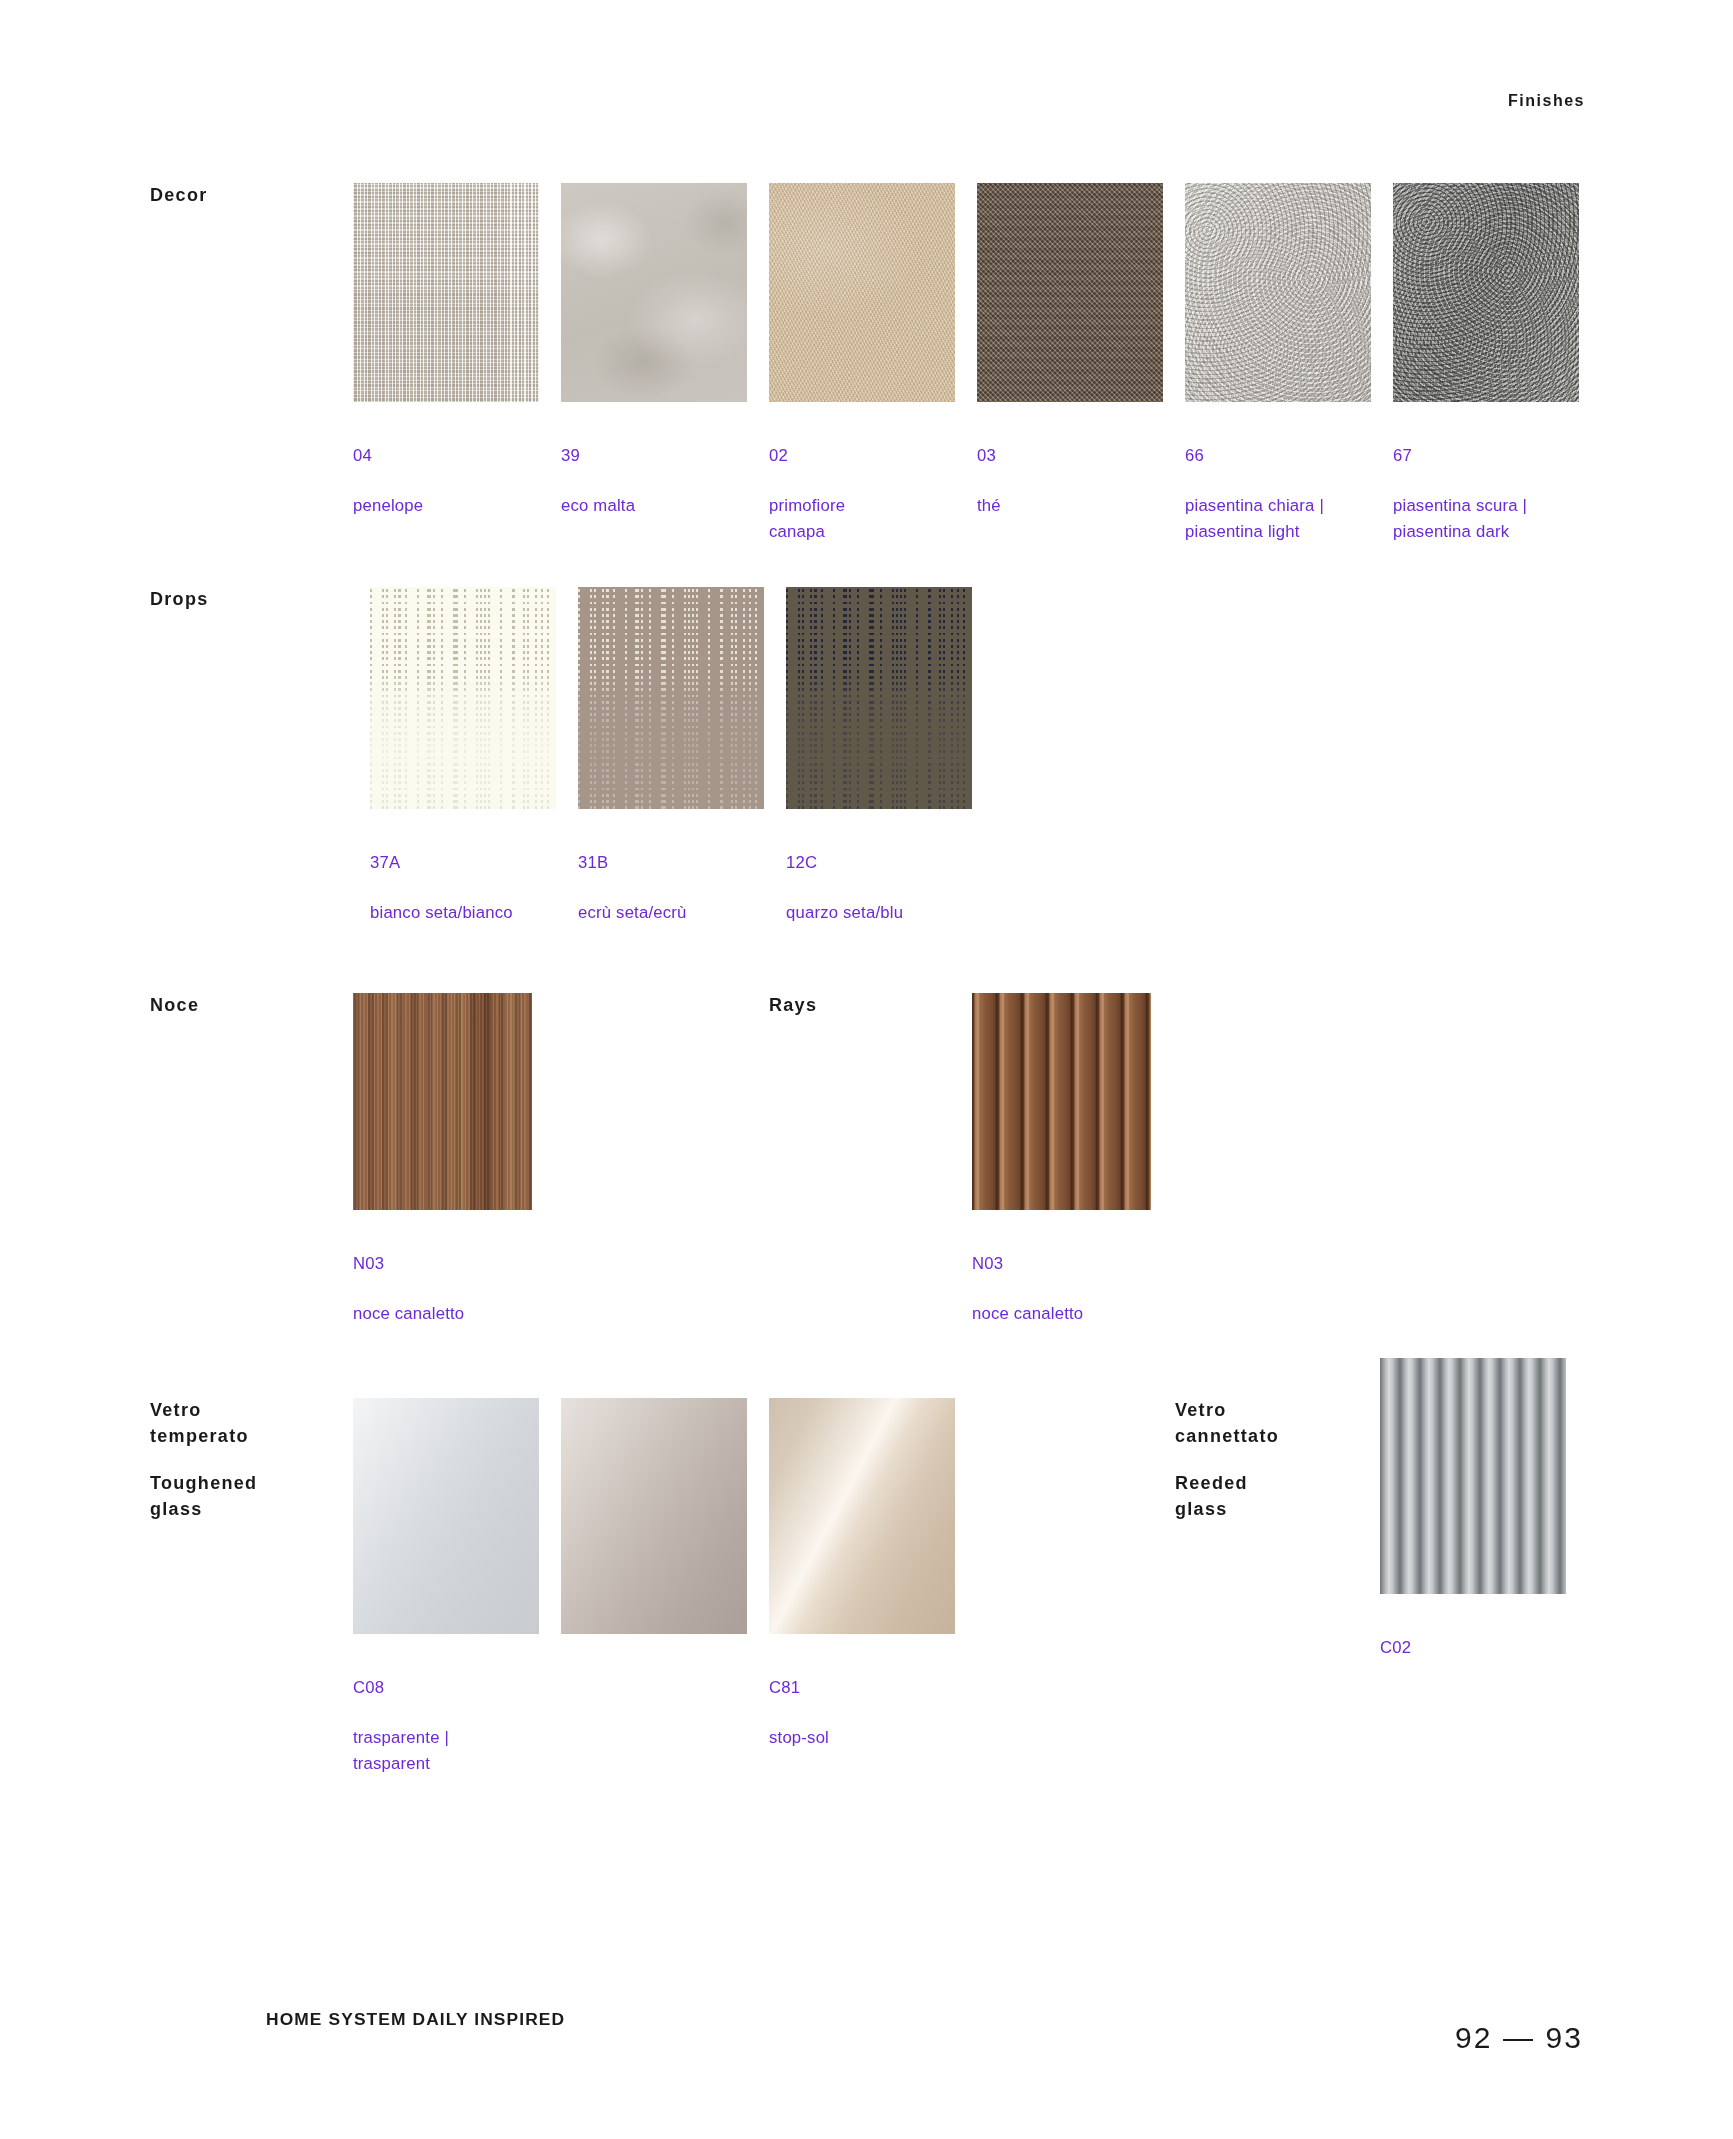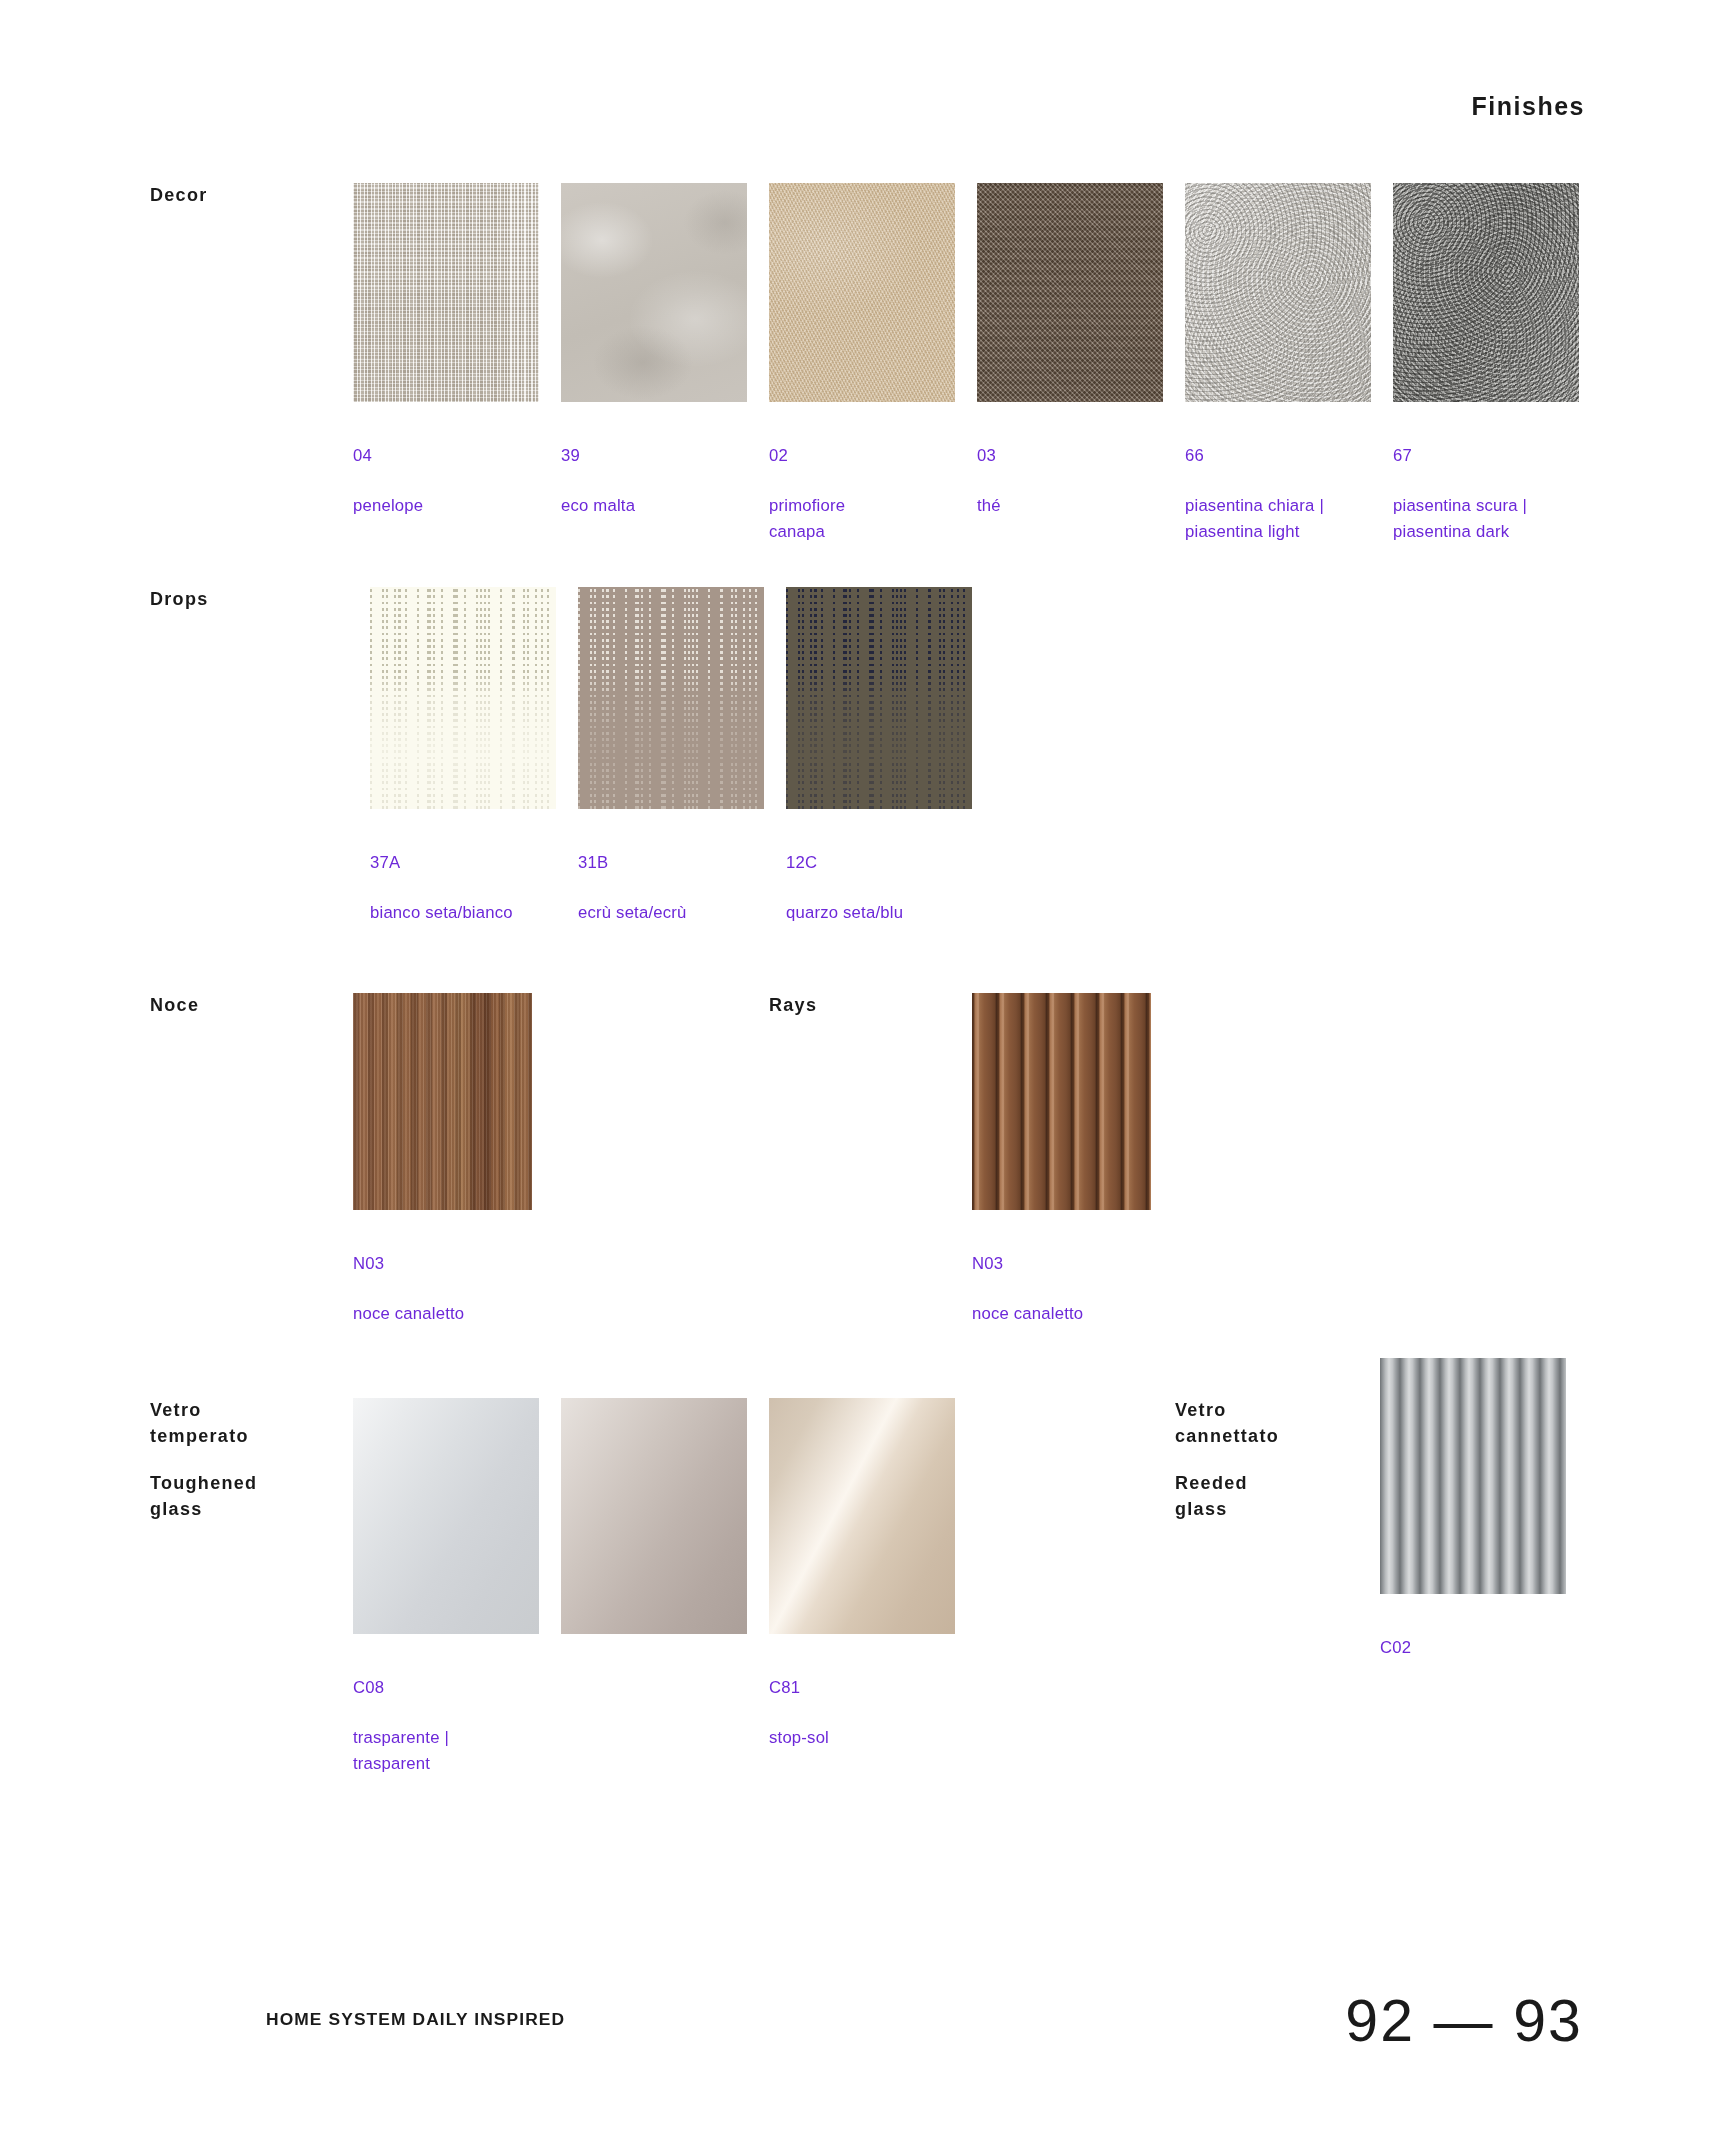--- a/index.html
+++ b/index.html
@@ -4,21 +4,21 @@
 <style>
   html,body{margin:0;padding:0;}
   body{
     width:1734px;height:2140px;background:#fff;
     font-family:"Liberation Sans","DejaVu Sans",sans-serif;
     color:#1a1a1a;position:relative;overflow:hidden;
   }
   .page{position:absolute;inset:0;}
 
   
-  .header{position:absolute;top:92px;right:149px;font-size:25px;font-weight:700;letter-spacing:1.5px;color:#1a1a1a;}
+  .header{position:absolute;top:92px;right:149px;font-size:16px;font-weight:700;letter-spacing:1.5px;color:#1a1a1a;}
 
   
   .sec-label{position:absolute;font-size:18px;font-weight:700;letter-spacing:1.3px;line-height:1.44;color:#1a1a1a;width:208px;}
   .sec-label .blk{margin-bottom:21px;}
   .sec-label .blk:last-child{margin-bottom:0;}
 
   
   .group{position:absolute;display:flex;}
   .cell{display:flex;flex-direction:column;}
   .sw{display:block;position:relative;overflow:hidden;}
@@ -162,21 +162,21 @@
     background-color:#b7babc;
     background-image:
       repeating-linear-gradient(90deg,
         #6f7376 0px, #8c9093 2.1px, #b9bcbe 5.6px, #d9dbdc 9px,
         #c3c6c8 12.5px, #9a9ea1 16px, #7c8083 19px, #6e7275 20px),
       linear-gradient(90deg, rgba(40,44,48,.22) 0%, rgba(255,255,255,.04) 42%, rgba(255,255,255,.30) 72%, rgba(255,255,255,.44) 100%);
   }
 
   
   .footer-brand{position:absolute;left:266px;bottom:110px;font-size:17.4px;font-weight:700;letter-spacing:1.1px;color:#1a1a1a;}
-  .footer-page{position:absolute;right:151px;bottom:85px;font-size:59px;font-weight:400;letter-spacing:2.1px;color:#1a1a1a;}
+  .footer-page{position:absolute;right:151px;bottom:85px;font-size:30px;font-weight:400;letter-spacing:2.1px;color:#1a1a1a;}
 </style>
 </head>
 <body>
 
 <div class="page">
 
   <div class="header">Finishes</div>
 
   <div class="sec-label" style="left:150px;top:183px;">
     <div class="blk">Decor</div>

